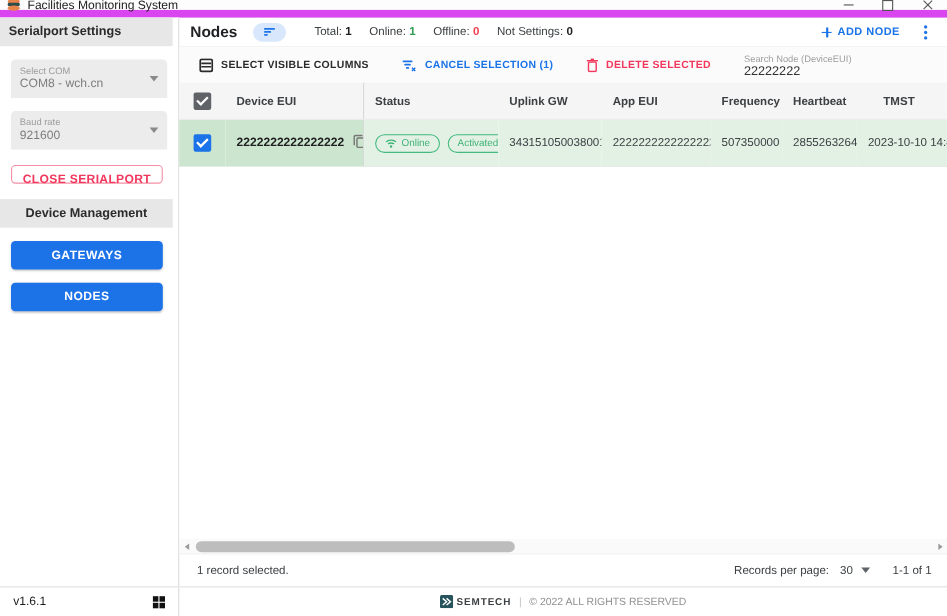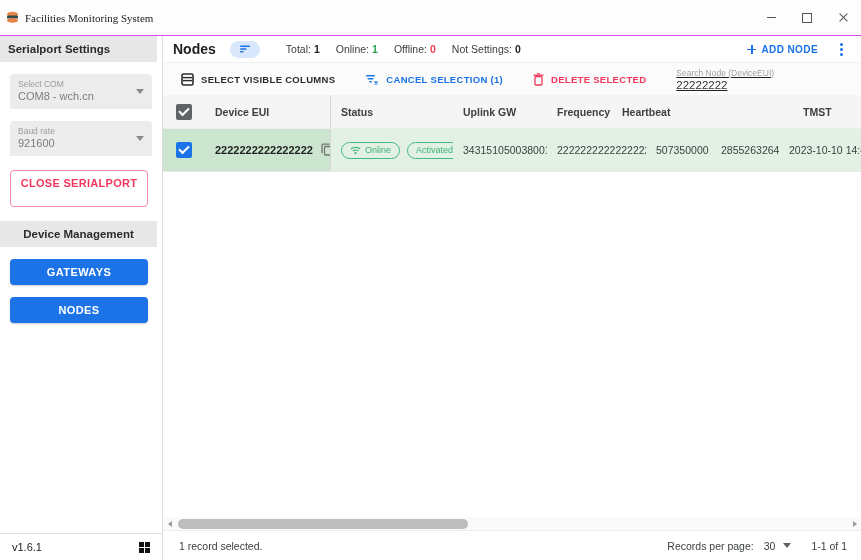--- a/index.html
+++ b/index.html
@@ -2,21 +2,21 @@
 <html><head>
 <meta charset="utf-8">
 <style>
   * { margin:0; padding:0; box-sizing:border-box; }
   html,body { width:861px; height:560px; overflow:hidden; }
   body { font-family:"Liberation Sans", sans-serif; font-size:11px; color:#202124; background:#fff; }
 
   .app { width:861px; height:560px; display:flex; flex-direction:column; }
 
   
-  .titlebar { height:36px; display:flex; align-items:center; background:#fdfdfd; border-bottom:1px solid #d946ef; padding-left:6px; flex:0 0 auto;font-family:Liberation Serif, serif; }
+  .titlebar { height:16px; display:flex; align-items:center; background:#fdfdfd; border-bottom:7px solid #d946ef; padding-left:6px; flex:0 0 auto; }
   .app-icon { width:13px; height:13px; margin-right:6px; display:inline-block; }
   .titlebar .title { font-size:11px; color:#1b1b1b; }
   .win-controls { margin-left:auto; display:flex; height:100%; }
   .wc { width:36px; height:100%; display:flex; align-items:center; justify-content:center; color:#555; cursor:default; }
   .wc-min::after { content:""; width:9px; height:1px; background:#555; display:block; }
   .wc-max::after { content:""; width:8px; height:8px; border:1px solid #555; display:block; }
   .wc-close { position:relative; }
   .wc-close::before, .wc-close::after { content:""; position:absolute; width:11px; height:1px; background:#555; }
   .wc-close::before { transform:rotate(45deg); }
   .wc-close::after { transform:rotate(-45deg); }
@@ -26,21 +26,21 @@
 
   
   .sidebar { width:163px; flex:0 0 163px; border-right:1px solid #ddd; display:flex; flex-direction:column; background:#fff; }
   .side-scroll { flex:1; overflow:hidden; }
   .section-header { background:#e7e7e7; color:#2b2b2b; font-weight:bold; font-size:11.5px; padding:7px 8px; width:157px; }
   .field { background:#ececec; border-radius:4px 4px 0 0; margin:12px 10px 0 10px; padding:5px 18px 6px 8px; position:relative; height:35px; }
   .field .flabel { font-size:8.5px; color:#9c9c9c; display:block; }
   .field .fvalue { font-size:11px; color:#7d7d7d; display:block; margin-top:1px; }
   .field .caret { position:absolute; right:8px; top:15px; }
   .caret { width:0; height:0; border-left:4px solid transparent; border-right:4px solid transparent; border-top:5px solid #8a8a8a; display:inline-block; }
-  .btn-outline-danger { display:block; margin:14px 10px 14px 10px; width:138px; height:37px; background:#fff; border:1px solid #f58ea4; border-radius:4px; color:#f2375c; font-weight:bold; font-size:11px; letter-spacing:.3px; text-align:center; line-height:25px; cursor:pointer; }
+  .btn-outline-danger { display:block; margin:14px 10px 14px 10px; width:138px; height:17px; background:#fff; border:1px solid #f58ea4; border-radius:4px; color:#f2375c; font-weight:bold; font-size:11px; letter-spacing:.3px; text-align:center; line-height:25px; cursor:pointer; }
   .dm-header { margin-top:13px;text-align:center; }
   .btn-primary { display:block; margin:12px 10px 0 10px; width:138px; height:26px; background:#1c73e8; border:none; border-radius:4px; color:#fff; font-weight:bold; font-size:11px; letter-spacing:.4px; text-align:center; line-height:26px; cursor:pointer; box-shadow:0 1px 2px rgba(0,0,0,.2); }
   .status-left { height:27px; flex:0 0 27px; border-top:1px solid #e0e0e0; display:flex; align-items:center; padding:0 12px; }
   .version { font-size:11px; color:#1b1b1b; }
   .grid-icon { margin-left:auto; width:11px; height:11px; display:grid; grid-template-columns:5px 5px; grid-template-rows:5px 5px; gap:1px; }
   .grid-icon span { background:#111; }
 
   
   .main { flex:1; display:flex; flex-direction:column; min-width:0; }
 
@@ -58,21 +58,21 @@
   .plus::after { left:0; top:4px; width:9px; height:1.5px; }
   .kebab { display:flex; flex-direction:column; gap:2px; cursor:pointer; padding:2px 4px; }
   .kebab i { width:3px; height:3px; border-radius:50%; background:#1a73e8; }
 
   
   .toolbar { height:32px; flex:0 0 32px; background:#fbfbfb; display:flex; align-items:center; padding:0 12px 0 18px; }
   .tbtn { display:flex; align-items:center; gap:7px; font-size:9.5px; font-weight:bold; letter-spacing:.3px; cursor:pointer; margin-right:30px; white-space:nowrap; }
   .tbtn.dark { color:#2b2b2b; }
   .tbtn.blue { color:#1a73e8; }
   .tbtn.red  { color:#f2375c; }
-  .search-wrap { margin-left:auto; display:flex; align-items:center; gap:8px;text-decoration:underline; }
+  .search-wrap { margin-left:auto; display:flex; align-items:center; gap:8px; }
   .search-field { width:152px; margin-right:28px; cursor:text; }
   .search-field .slabel { font-size:8.5px; color:#9e9e9e; display:block; }
   .search-field .svalue { font-size:11.5px; color:#333; display:block; margin-top:1px; }
 
   
   .thead { height:34px; flex:0 0 34px; background:#f5f5f5; display:flex; align-items:center; font-size:10.5px; font-weight:bold; color:#3c4043; border-bottom:1px solid #ececec; }
   .trow { height:43px; flex:0 0 43px; display:flex; align-items:center; font-size:10.5px; color:#3c4043; border-bottom:1px solid #e4ece5; }
   .cell { padding-left:10px; white-space:nowrap; overflow:hidden; display:flex; align-items:center; height:100%; }
   .c-check { flex:0 0 42px; justify-content:center; padding-left:0; }
   .c-eui   { flex:0 0 126px; border-right:1px solid #d8d8d8; }
@@ -240,20 +240,21 @@
         </div>
       </div>
 
       <div class="thead">
         <div class="cell c-check">
           <span class="checkbox gray"></span>
         </div>
         <div class="cell c-eui">Device EUI</div>
         <div class="cell c-status">Status</div>
         <div class="cell c-gw">Uplink GW</div>
+        <div class="cell c-appeui">App EUI</div>
         <div class="cell c-freq">Frequency</div>
         <div class="cell c-hb">Heartbeat</div>
         <div class="cell c-tmst">TMST</div>
       </div>
 
       <div class="trow">
         <div class="cell c-check">
           <span class="checkbox blue"></span>
         </div>
         <div class="cell c-eui">
@@ -304,16 +305,28 @@
         <div class="pager">
           <span>Records per page:</span>
           <span class="rpp-select">
             <span>30</span>
             <span class="caret"></span>
           </span>
           <span class="range">1-1 of 1</span>
         </div>
       </div>
 
+      <div class="status-right">
+        <span class="brand">
+          <svg width="12" height="12" viewBox="0 0 12 12">
+            <rect x="0" y="0" width="12" height="12" rx="1.5" fill="#27535c"></rect>
+            <path d="M2.5 3 L6 6 L2.5 9" fill="none" stroke="#fff" stroke-width="1.3"></path>
+            <path d="M6 3 L9.5 6 L6 9" fill="none" stroke="#fff" stroke-width="1.3"></path>
+          </svg>
+          <span class="brand-name">SEMTECH</span>
+        </span>
+        <span class="sep">|</span>
+        <span>© 2022 ALL RIGHTS RESERVED</span>
+      </div>
 
     </div>
   </div>
 </div>
 
 </body></html>

